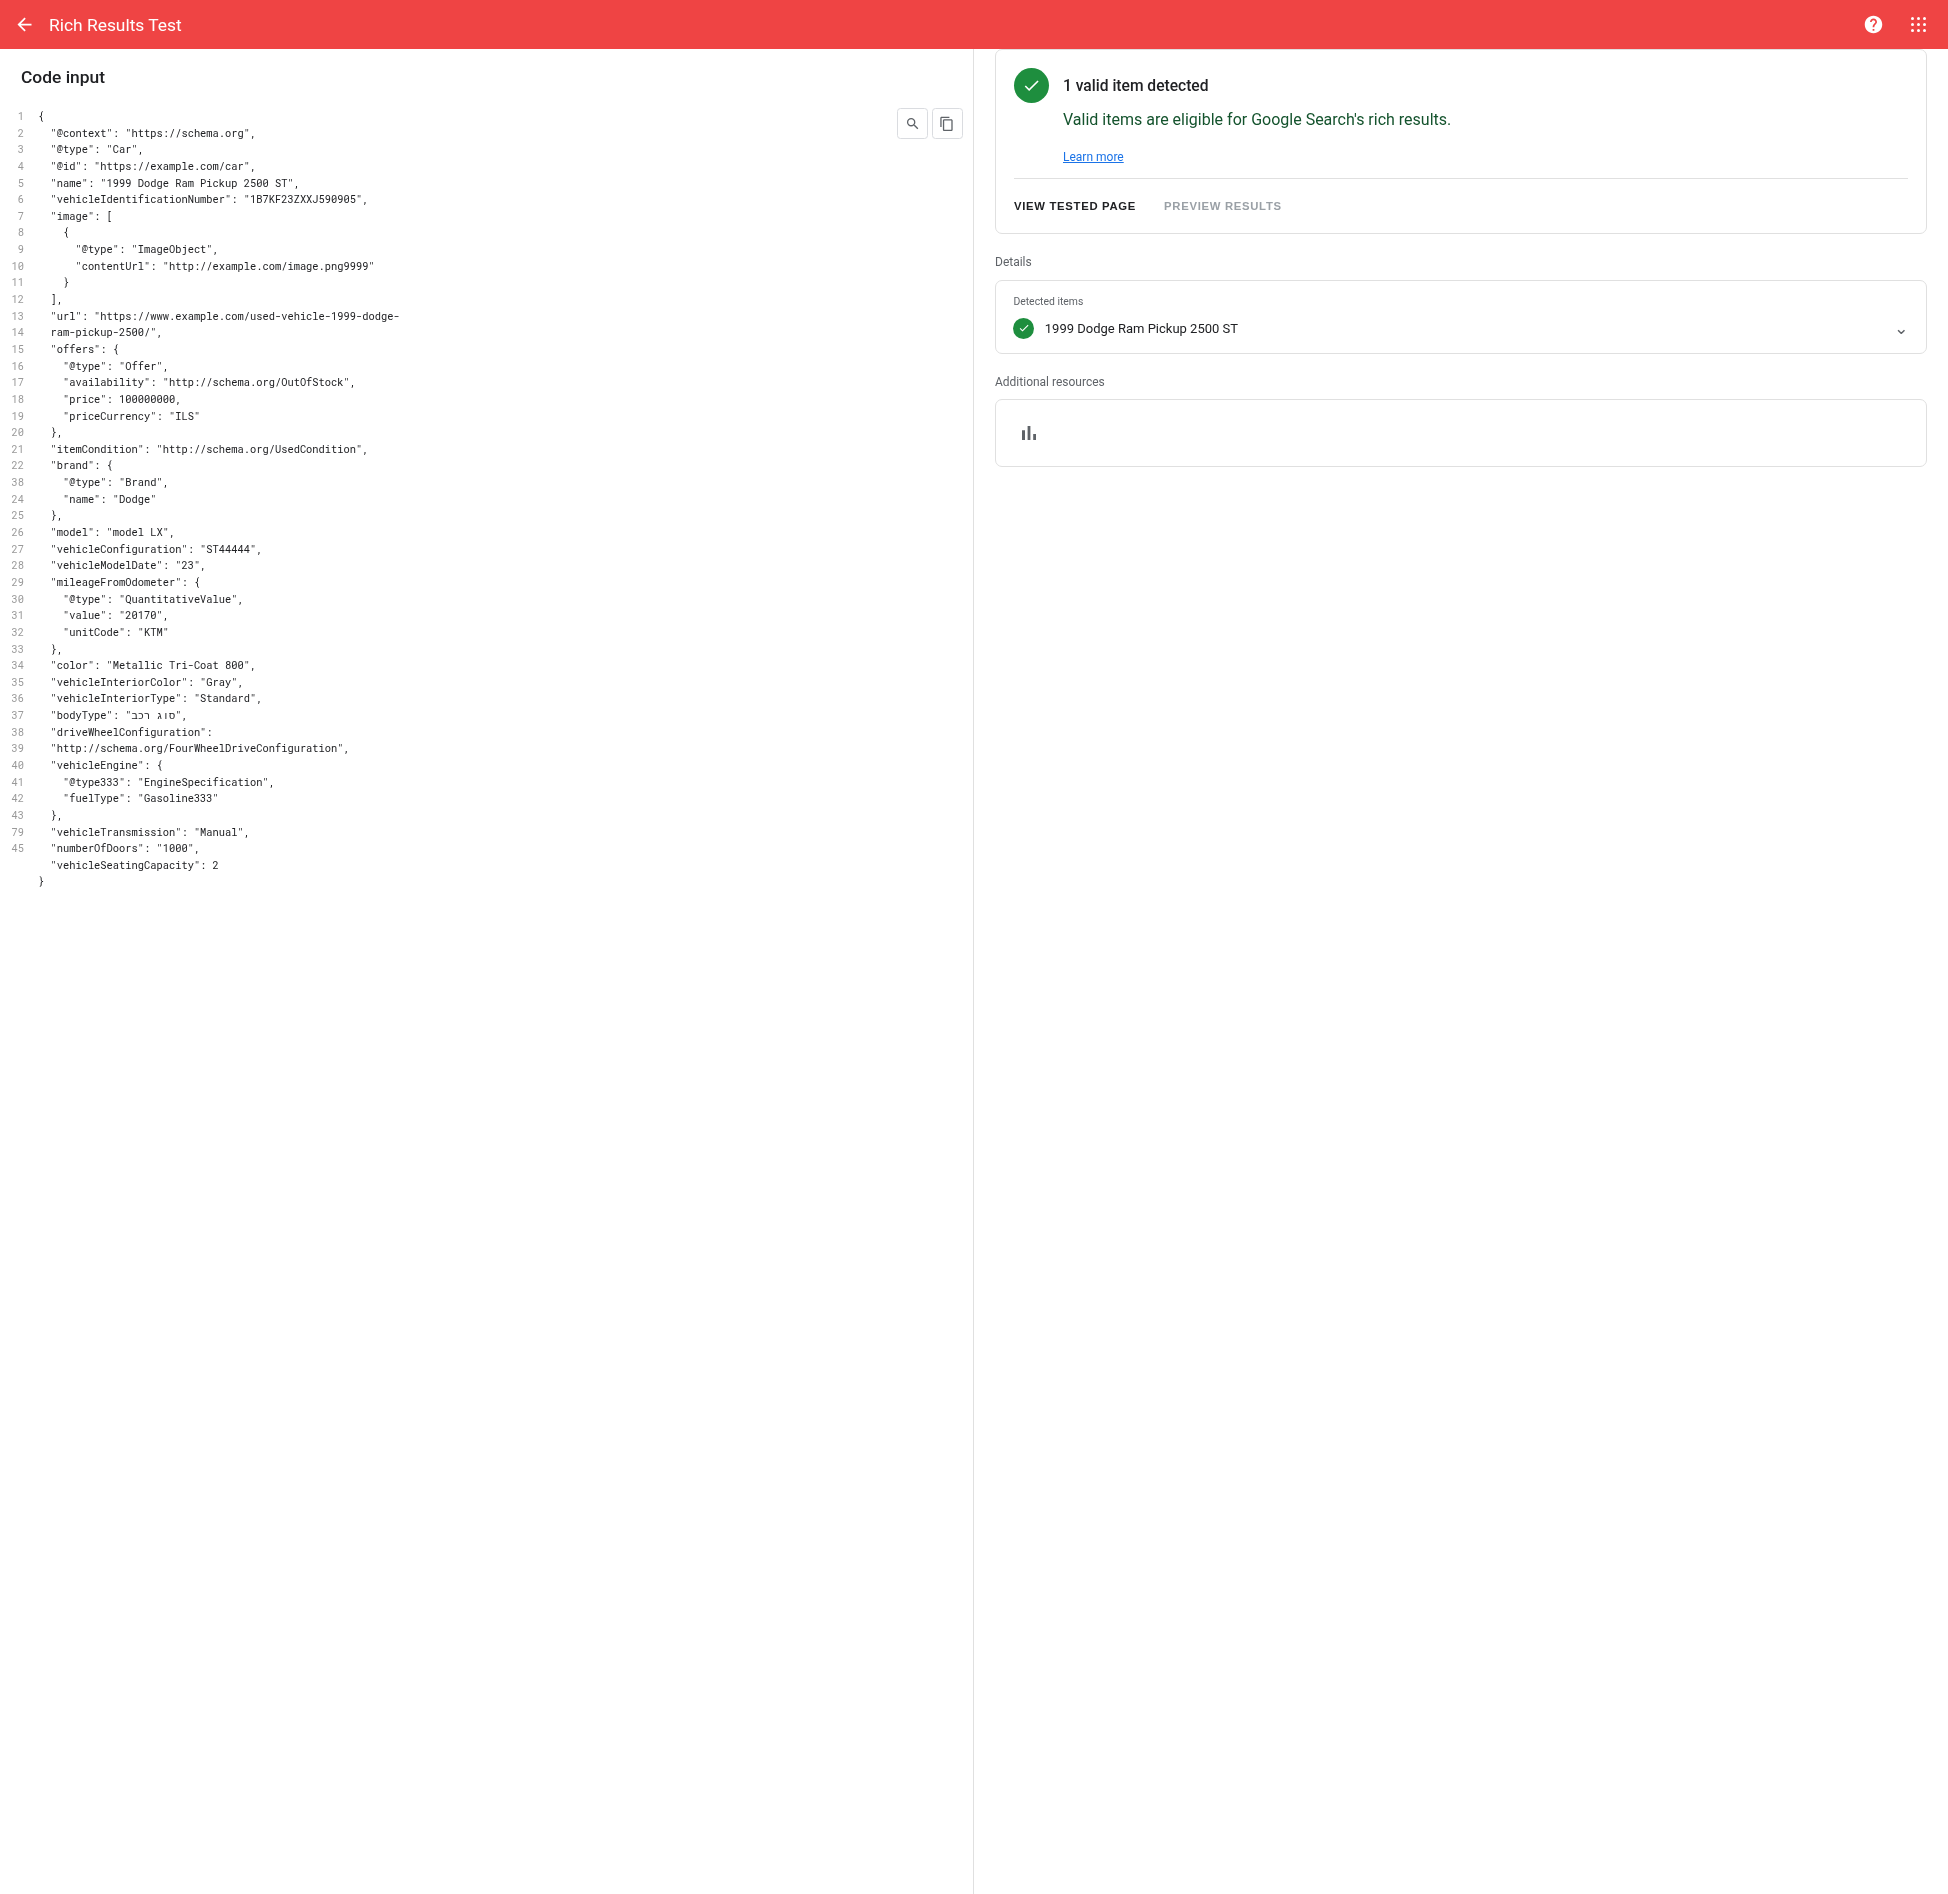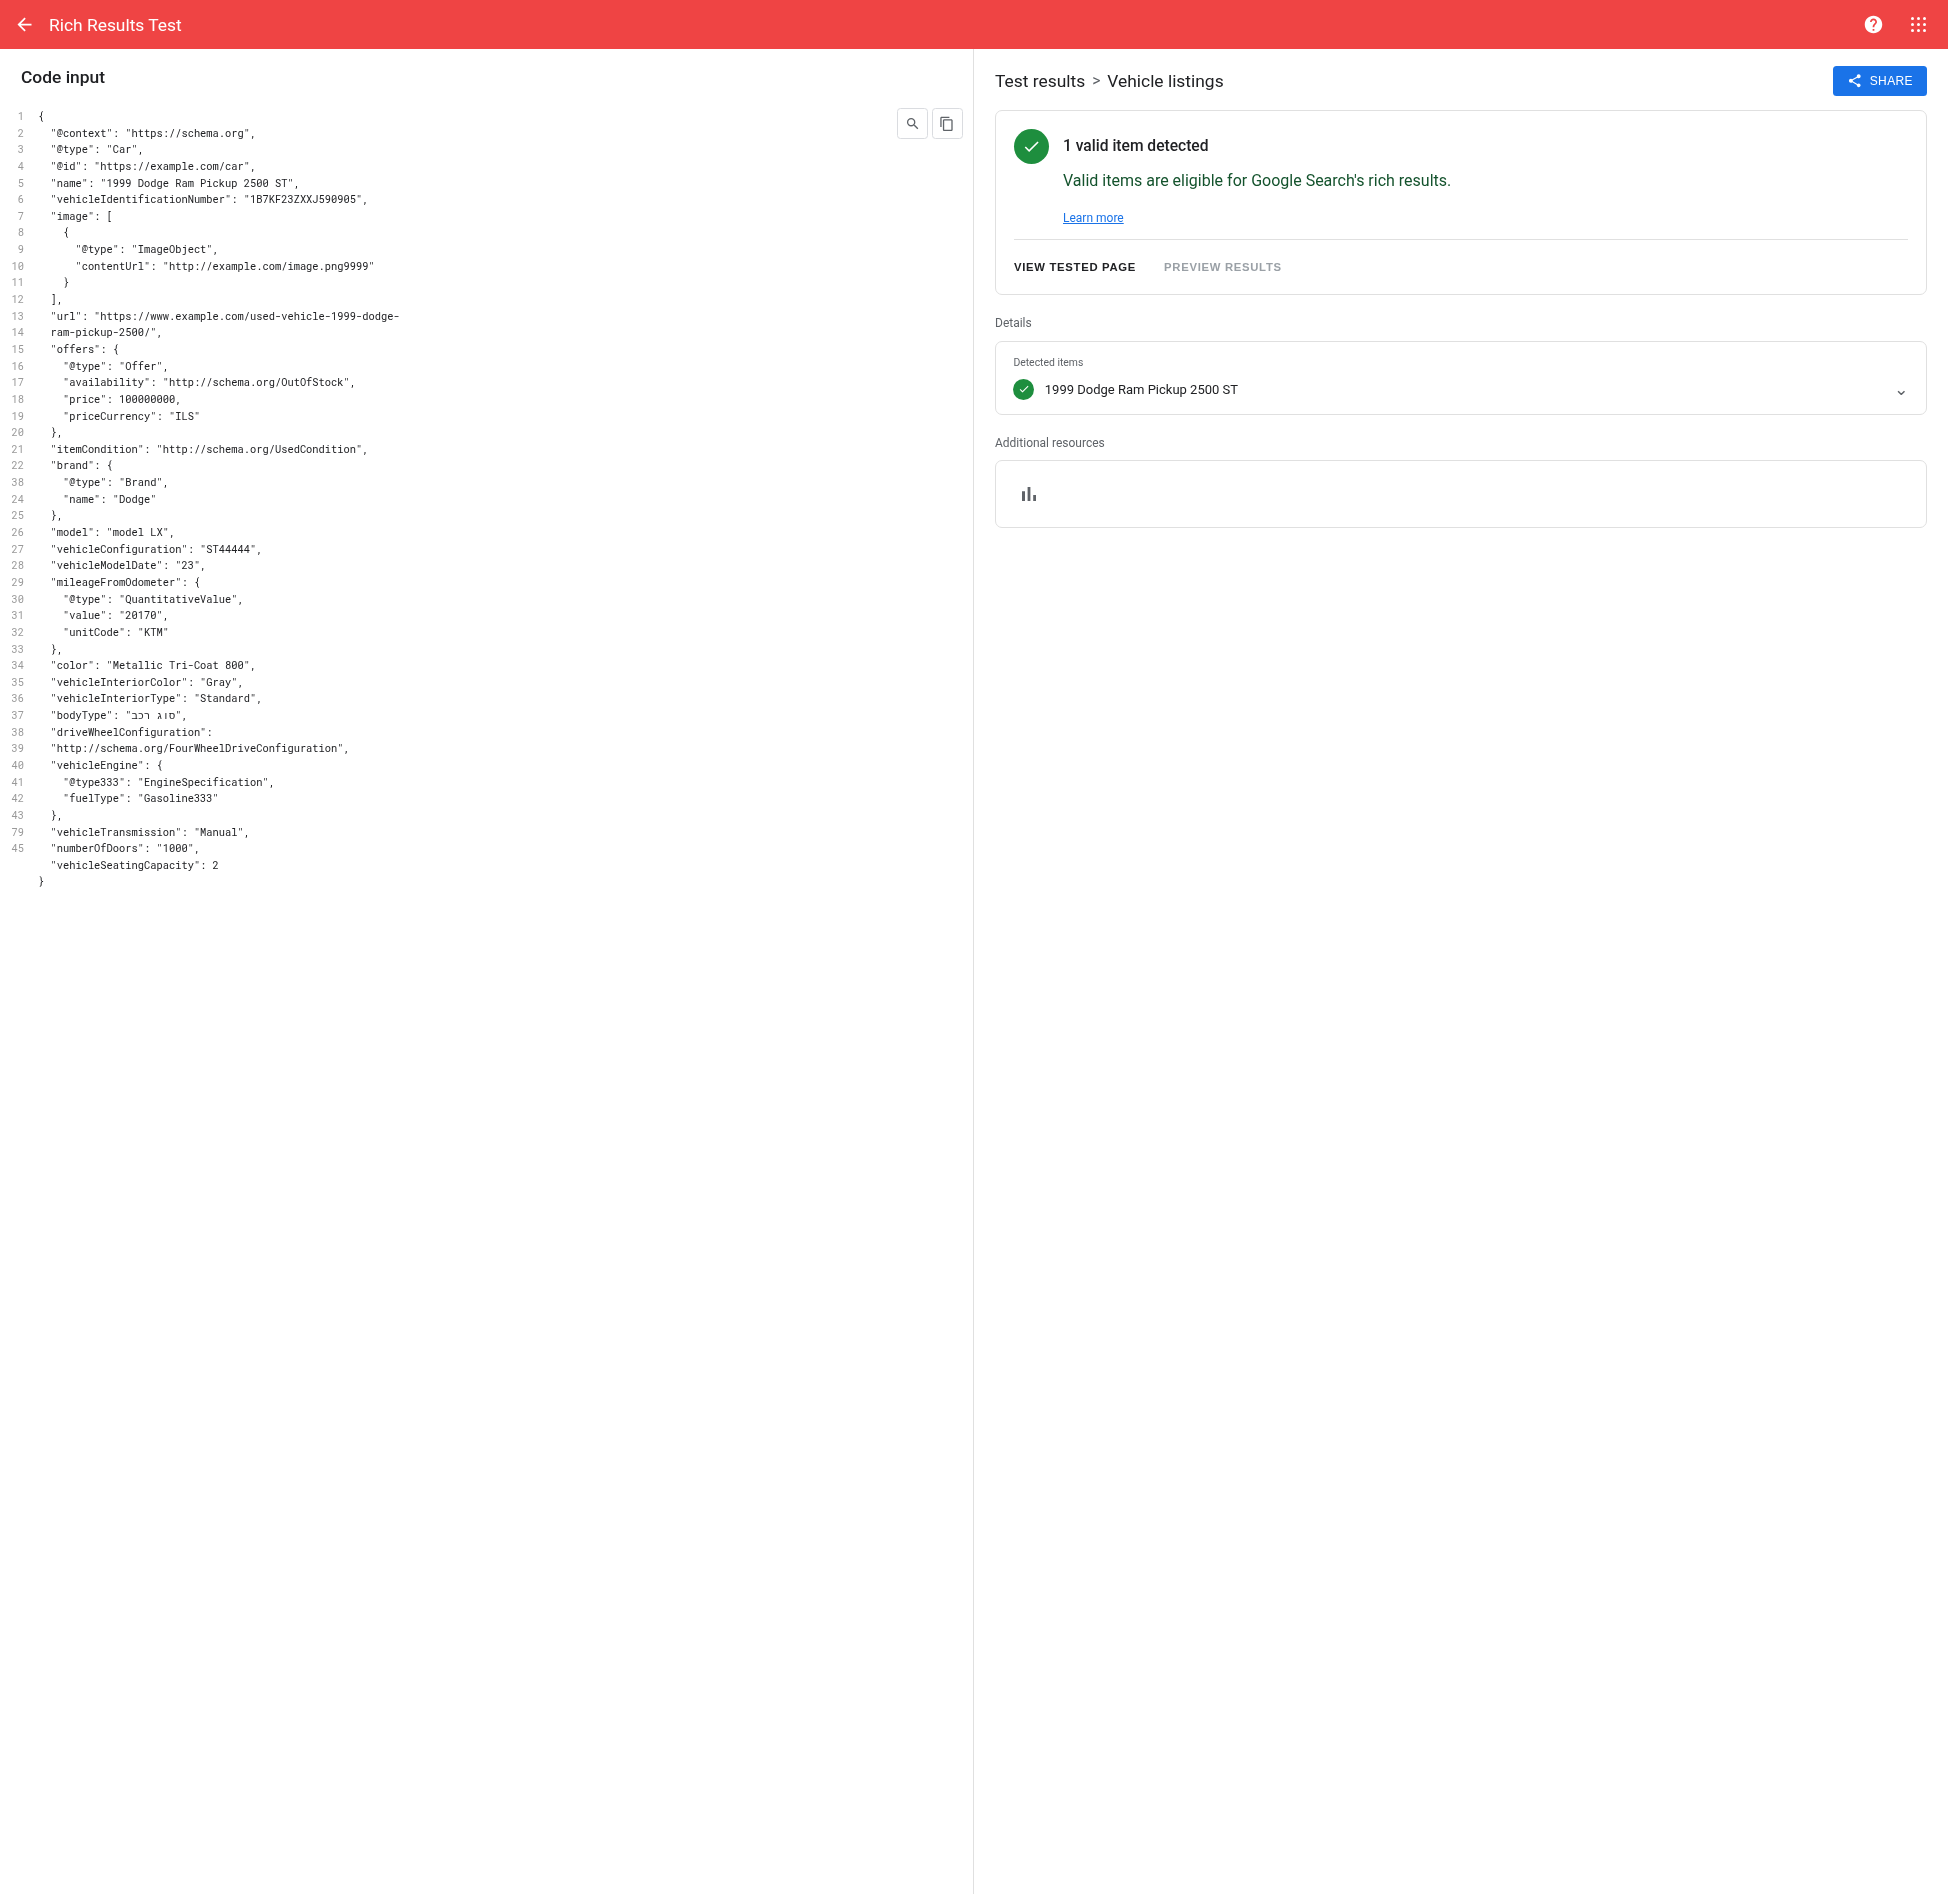--- a/index.html
+++ b/index.html
@@ -472,33 +472,20 @@
   },
   "vehicleTransmission": "Manual",
   "numberOfDoors": "1000",
   "vehicleSeatingCapacity": 2
 }</div>
       </div>
     </div>
   </div>
 
   <div class="right-panel">
-    <div class="right-panel-header">
-      <div class="breadcrumb">
-        <span class="breadcrumb-link">Test results</span>
-        <span class="breadcrumb-sep">&gt;</span>
-        <span class="breadcrumb-current">Vehicle listings</span>
-      </div>
-      <button class="share-btn">
-        <svg width="15.6" height="15.6" viewBox="0 0 24 24" fill="white">
-          <path d="M18 16.08c-.76 0-1.44.3-1.96.77L8.91 12.7c.05-.23.09-.46.09-.7s-.04-.47-.09-.7l7.05-4.11c.54.5 1.25.81 2.04.81 1.66 0 3-1.34 3-3s-1.34-3-3-3-3 1.34-3 3c0 .24.04.47.09.7L8.04 9.81C7.5 9.31 6.79 9 6 9c-1.66 0-3 1.34-3 3s1.34 3 3 3c.79 0 1.5-.31 2.04-.81l7.12 4.16c-.05.21-.08.43-.08.65 0 1.61 1.31 2.92 2.92 2.92s2.92-1.31 2.92-2.92-1.31-2.92-2.92-2.92z"></path>
-        </svg>
-        <span>SHARE</span>
-      </button>
-    </div>
 
     <div class="right-content">
 
       <div class="valid-card">
         <div class="valid-header">
           <div class="check-circle">
             <svg viewBox="0 0 24 24" fill="white">
               <path d="M9 16.17L4.83 12l-1.42 1.41L9 19 21 7l-1.41-1.41z"></path>
             </svg>
           </div>

